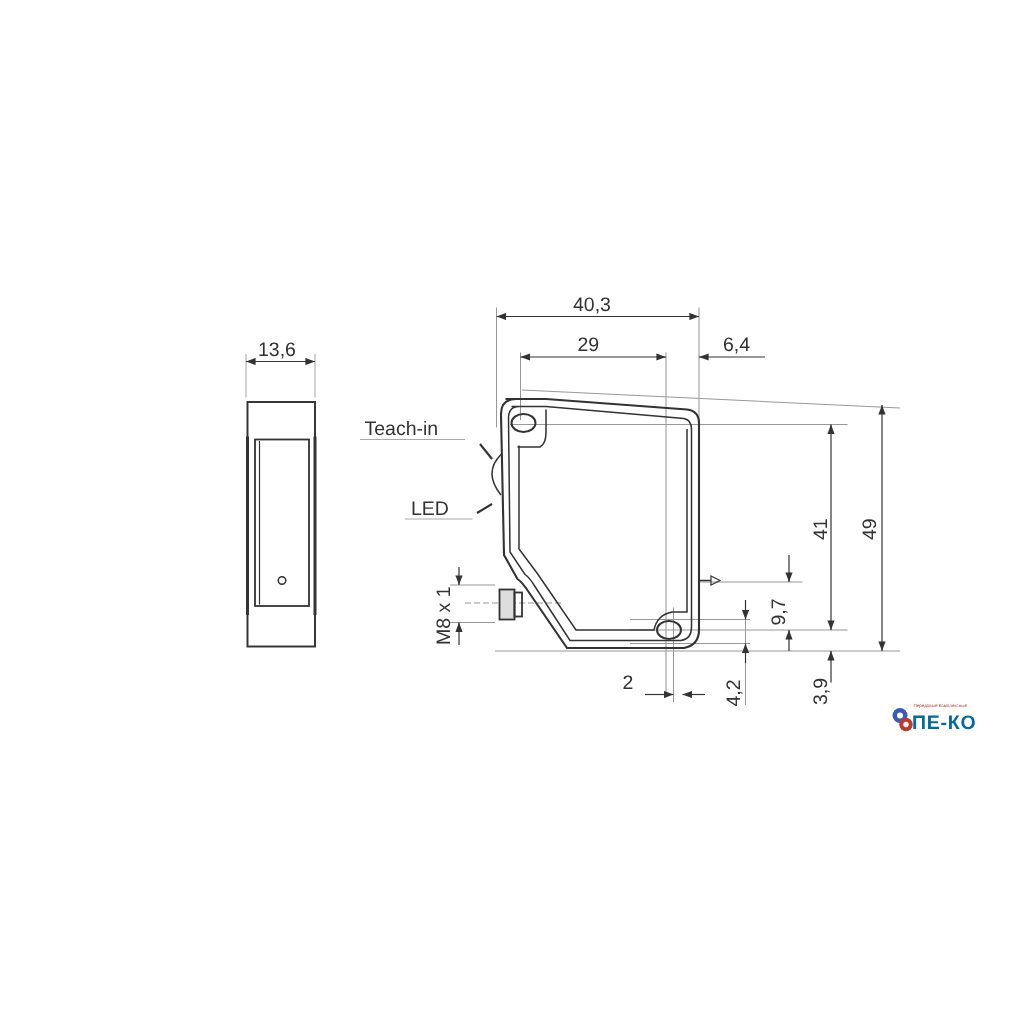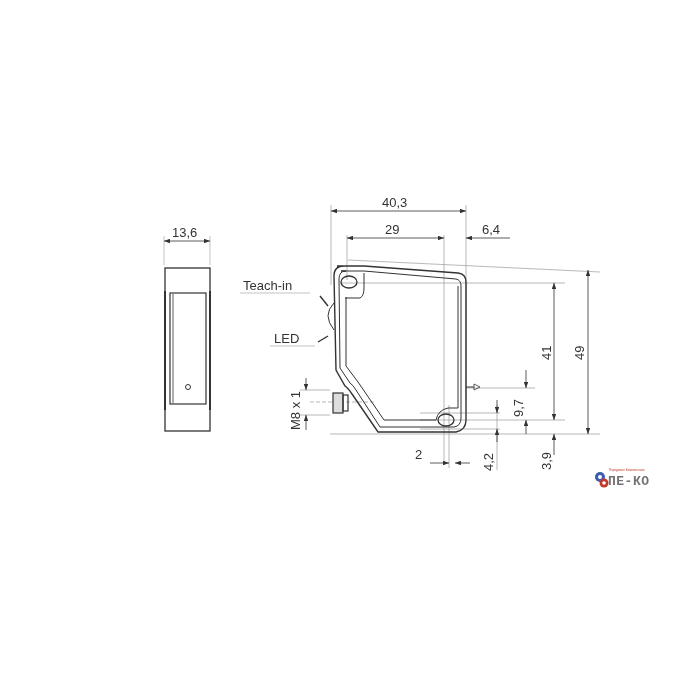--- a/index.html
+++ b/index.html
@@ -1,20 +1,20 @@
 <!DOCTYPE html>
 <html><head>
 <meta charset="utf-8">
 <style>
   html, body { margin:0; padding:0; background:#ffffff; }
   body { width:675px; height:675px; position:relative; overflow:hidden; font-family:"Liberation Sans", sans-serif; }
   svg { position:absolute; left:0; top:0; }
   .dim { font-family:"Liberation Sans", sans-serif; font-size:13px; fill:#333333; }
   .logo { position:absolute; left:594px; top:468px; width:70px; height:24px; }
-  .logo-text { position:absolute; left:14px; top:6px; font-family:Liberation Mono, monospace; font-size:13px; font-weight:bold; color:#737373; letter-spacing:0.5px; }
+  .logo-text { position:absolute; left:14px; top:6px; font-family:Liberation Sans, sans-serif; font-size:13px; font-weight:bold; color:#0369a1; letter-spacing:0.5px; }
   .logo-sub { position:absolute; left:15px; top:0px; font-size:3px; color:#c0392b; white-space:nowrap; }
 </style>
 </head>
 <body>
 
 <svg width="675" height="675" viewBox="0 0 675 675">
   <defs>
     <marker id="arr" markerWidth="8" markerHeight="6" refX="8" refY="3" orient="auto-start-reverse">
       <path d="M0,0 L8,3 L0,6 z" fill="#333"></path>
     </marker>

